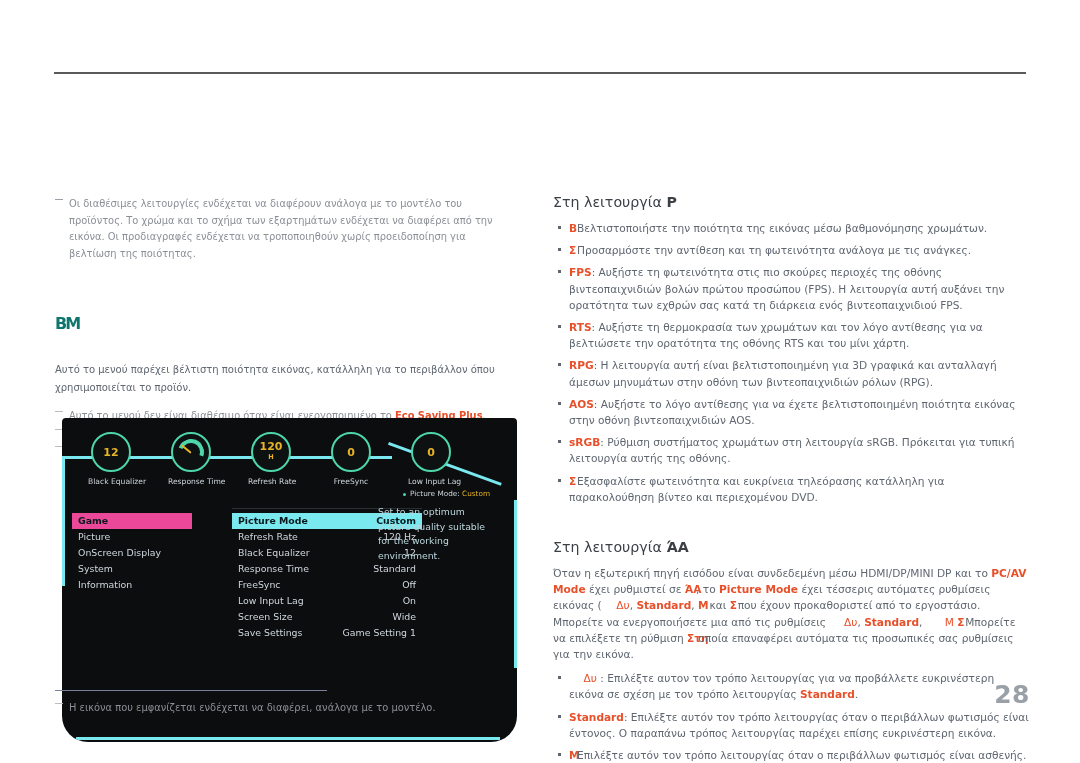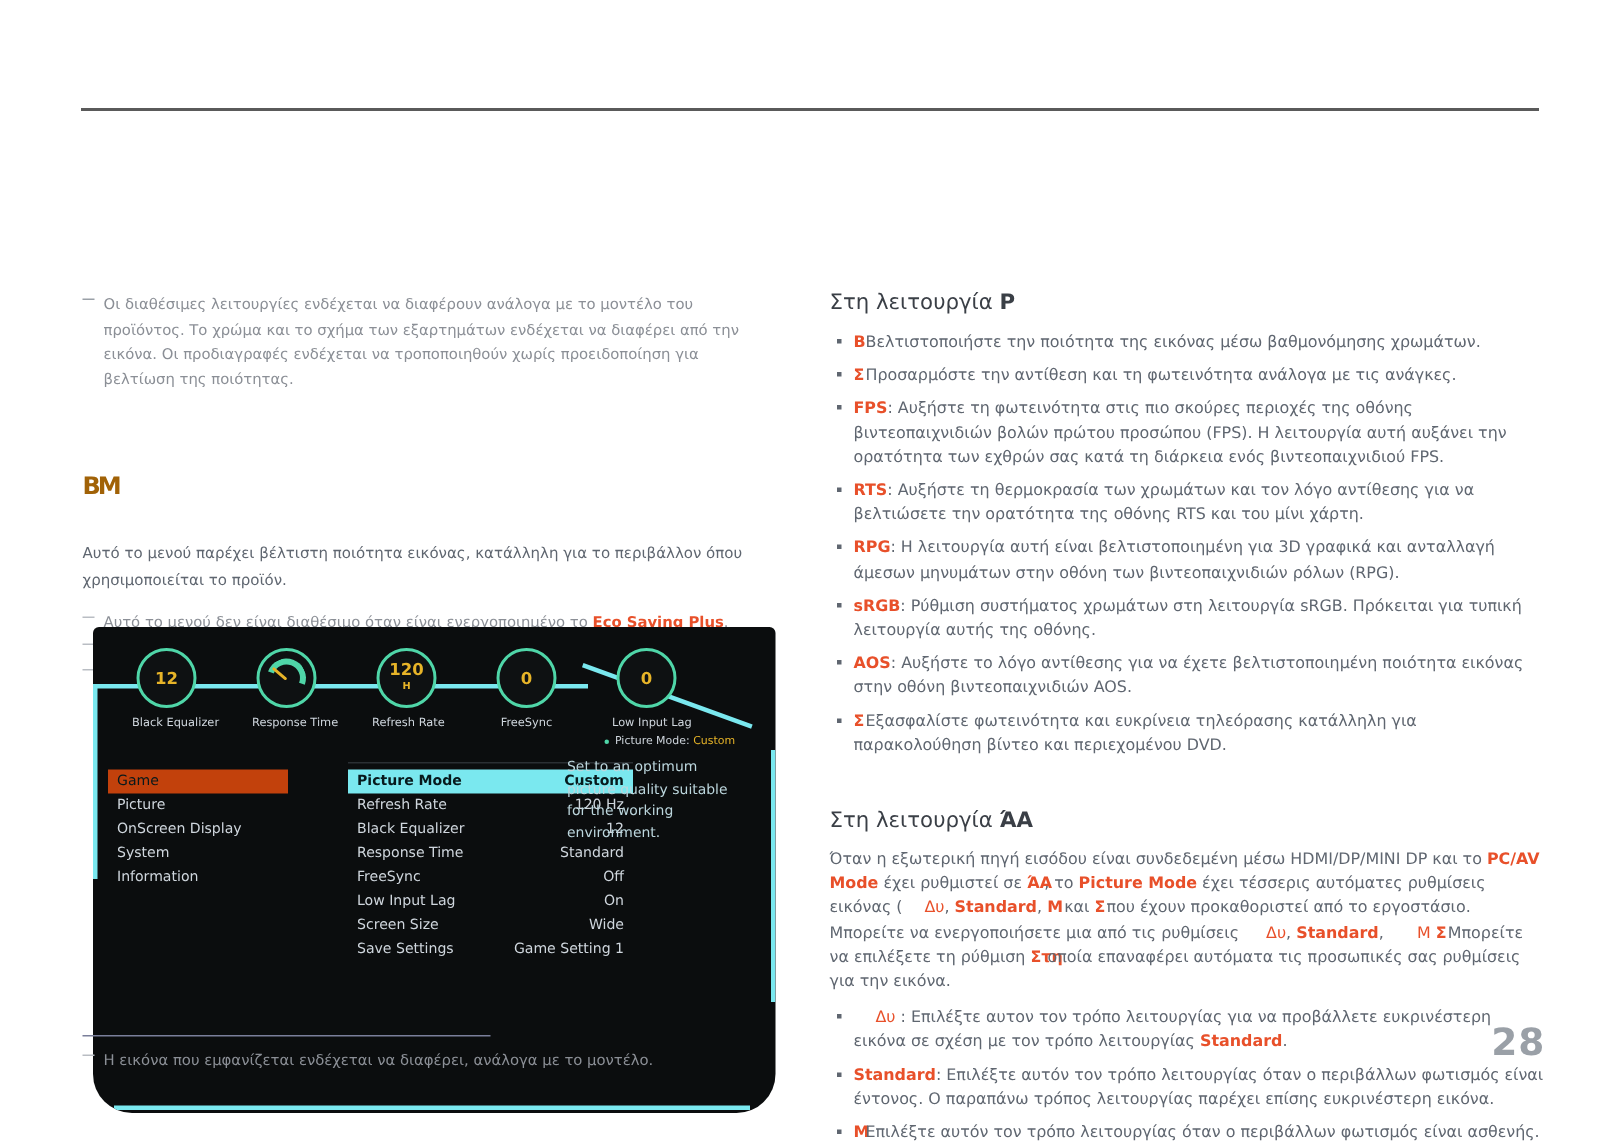--- a/index.html
+++ b/index.html
@@ -24,21 +24,21 @@
   
   .col-left{position:absolute;left:55px;top:196px;width:460px;}
   .dashnote{position:relative;padding-left:14px;margin-bottom:1px;}
   .dashnote .dash{
     position:absolute;left:0;top:3px;width:8px;height:1px;background:#9aa0a7;
   }
   .dashnote .dash.d2{background:#b9bdc3;}
 
   .para-head{
     margin-top:52px;
-    color:#a16207;font-size:16px;font-weight:700;letter-spacing:-2px;
+    color:#0f766e;font-size:16px;font-weight:700;letter-spacing:-2px;
     font-family:"DejaVu Sans","Liberation Sans",sans-serif;
   }
   .para-head span{display:inline-block;}
 
   .lead{margin-top:28px;color:#5f6670;font-size:10px;line-height:17.5px;}
 
   .notes-block{margin-top:12px;}
 
   
   .osd{
@@ -93,21 +93,21 @@
   }
   .pm-note .dot{display:inline-block;width:3px;height:3px;border-radius:50%;background:#4fd6a8;vertical-align:middle;margin-right:4px;}
   .pm-note .v{color:#e7b428;}
 
   .osd-sep{position:absolute;left:170px;top:90px;width:190px;height:1px;background:#2a2f33;}
 
   .osd-menu{position:absolute;left:10px;top:95px;width:120px;}
   .osd-menu .mi{
     color:#cfd6dd;font-size:9.4px;line-height:12px;padding:2px 0 2px 6px;
   }
-  .osd-menu .mi.sel{background:#c2410c;color:#07191c;font-weight:400;}
+  .osd-menu .mi.sel{background:#ec4899;color:#07191c;font-weight:700;}
 
   .osd-list{position:absolute;left:170px;top:95px;width:190px;}
   .osd-list .row{
     display:flex;justify-content:space-between;
     color:#cfd6dd;font-size:9.4px;line-height:12px;padding:2px 6px 2px 6px;
     box-sizing:border-box;
   }
   .osd-list .row.sel{background:#7ae8ef;color:#07191c;font-weight:600;}
 
   .osd-desc{
@@ -300,22 +300,22 @@
     <div class="sec-head">
       <span>Στη λειτουργία </span><span class="glyph">Ρ</span>
     </div>
 
     <ul class="bl">
       <li><span class="overlap">Β</span><span>Βελτιστοποιήστε την ποιότητα της εικόνας μέσω βαθμονόμησης χρωμάτων.</span></li>
       <li><span class="overlap">Σ</span><span>Προσαρμόστε την αντίθεση και τη φωτεινότητα ανάλογα με τις ανάγκες.</span></li>
       <li><span class="red-b">FPS</span><span>: Αυξήστε τη φωτεινότητα στις πιο σκούρες περιοχές της οθόνης βιντεοπαιχνιδιών βολών πρώτου προσώπου (FPS). Η λειτουργία αυτή αυξάνει την ορατότητα των εχθρών σας κατά τη διάρκεια ενός βιντεοπαιχνιδιού FPS.</span></li>
       <li><span class="red-b">RTS</span><span>: Αυξήστε τη θερμοκρασία των χρωμάτων και τον λόγο αντίθεσης για να βελτιώσετε την ορατότητα της οθόνης RTS και του μίνι χάρτη.</span></li>
       <li><span class="red-b">RPG</span><span>: Η λειτουργία αυτή είναι βελτιστοποιημένη για 3D γραφικά και ανταλλαγή άμεσων μηνυμάτων στην οθόνη των βιντεοπαιχνιδιών ρόλων (RPG).</span></li>
+      <li><span class="red-b">AOS</span><span>: Αυξήστε το λόγο αντίθεσης για να έχετε βελτιστοποιημένη ποιότητα εικόνας στην οθόνη βιντεοπαιχνιδιών AOS.</span></li>
       <li><span class="red-b">sRGB</span><span>: Ρύθμιση συστήματος χρωμάτων στη λειτουργία sRGB. Πρόκειται για τυπική λειτουργία αυτής της οθόνης.</span></li>
-      <li><span class="red-b">AOS</span><span>: Αυξήστε το λόγο αντίθεσης για να έχετε βελτιστοποιημένη ποιότητα εικόνας στην οθόνη βιντεοπαιχνιδιών AOS.</span></li>
       <li><span class="overlap">Σ</span><span>Εξασφαλίστε φωτεινότητα και ευκρίνεια τηλεόρασης κατάλληλη για παρακολούθηση βίντεο και περιεχομένου DVD.</span></li>
     </ul>
 
     <div class="sec-head sec2">
       <span>Στη λειτουργία </span><span class="glyph">ΆΑ</span>
     </div>
 
     <p class="para"><span>Όταν η εξωτερική πηγή εισόδου είναι συνδεδεμένη μέσω HDMI/DP/MINI DP και το </span><span class="red-b">PC/AV Mode</span><span> έχει ρυθμιστεί σε </span><span class="overlap">ΆΑ</span><span> , το </span><span class="red-b">Picture Mode</span><span> έχει τέσσερις αυτόματες ρυθμίσεις εικόνας (</span><span class="overlap-wide">Δυ</span><span>, </span><span class="red-b">Standard</span><span>, </span><span class="overlap">Μ</span><span> και </span><span class="overlap">Σ</span><span>που έχουν προκαθοριστεί από το εργοστάσιο. Μπορείτε να ενεργοποιήσετε μια από τις ρυθμίσεις </span><span class="overlap-wide">Δυ</span><span>, </span><span class="red-b">Standard</span><span>, </span><span class="overlap-wide">Μ</span><span> </span><span class="overlap">Σ</span><span>Μπορείτε να επιλέξετε τη ρύθμιση </span><span class="overlap">Στη</span><span> οποία επαναφέρει αυτόματα τις προσωπικές σας ρυθμίσεις για την εικόνα.</span></p>
 
     <ul class="bl">

